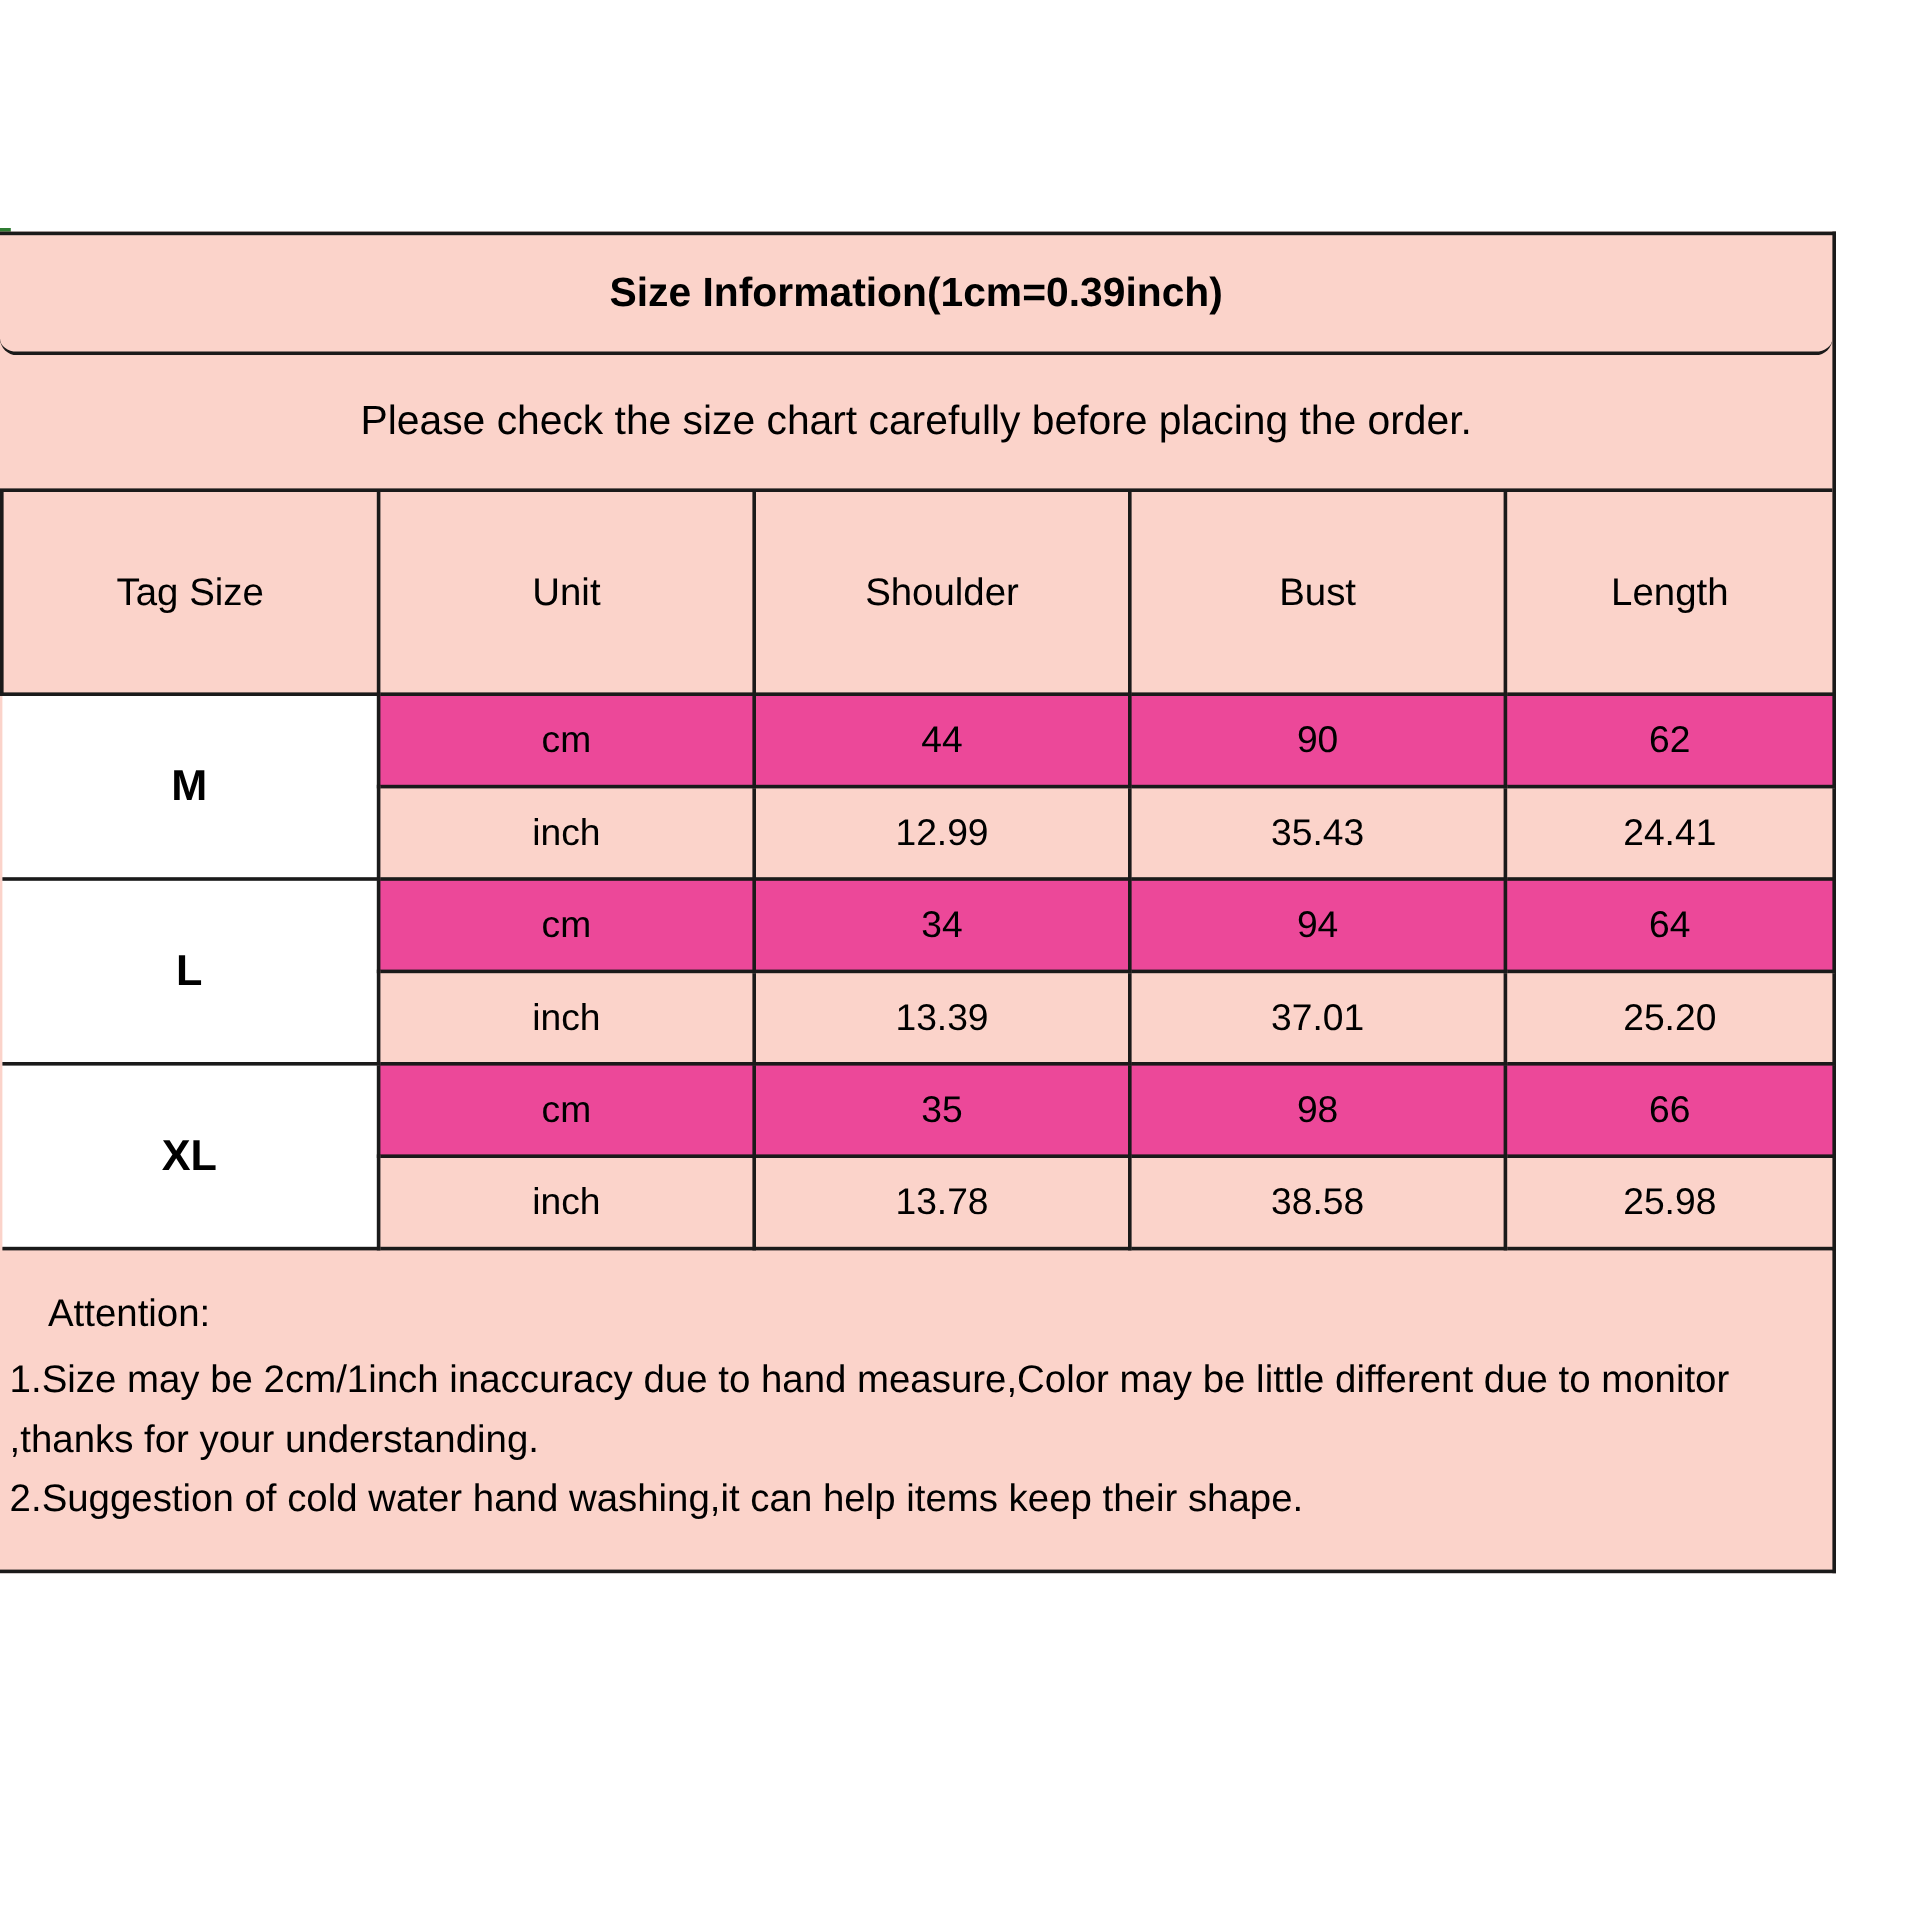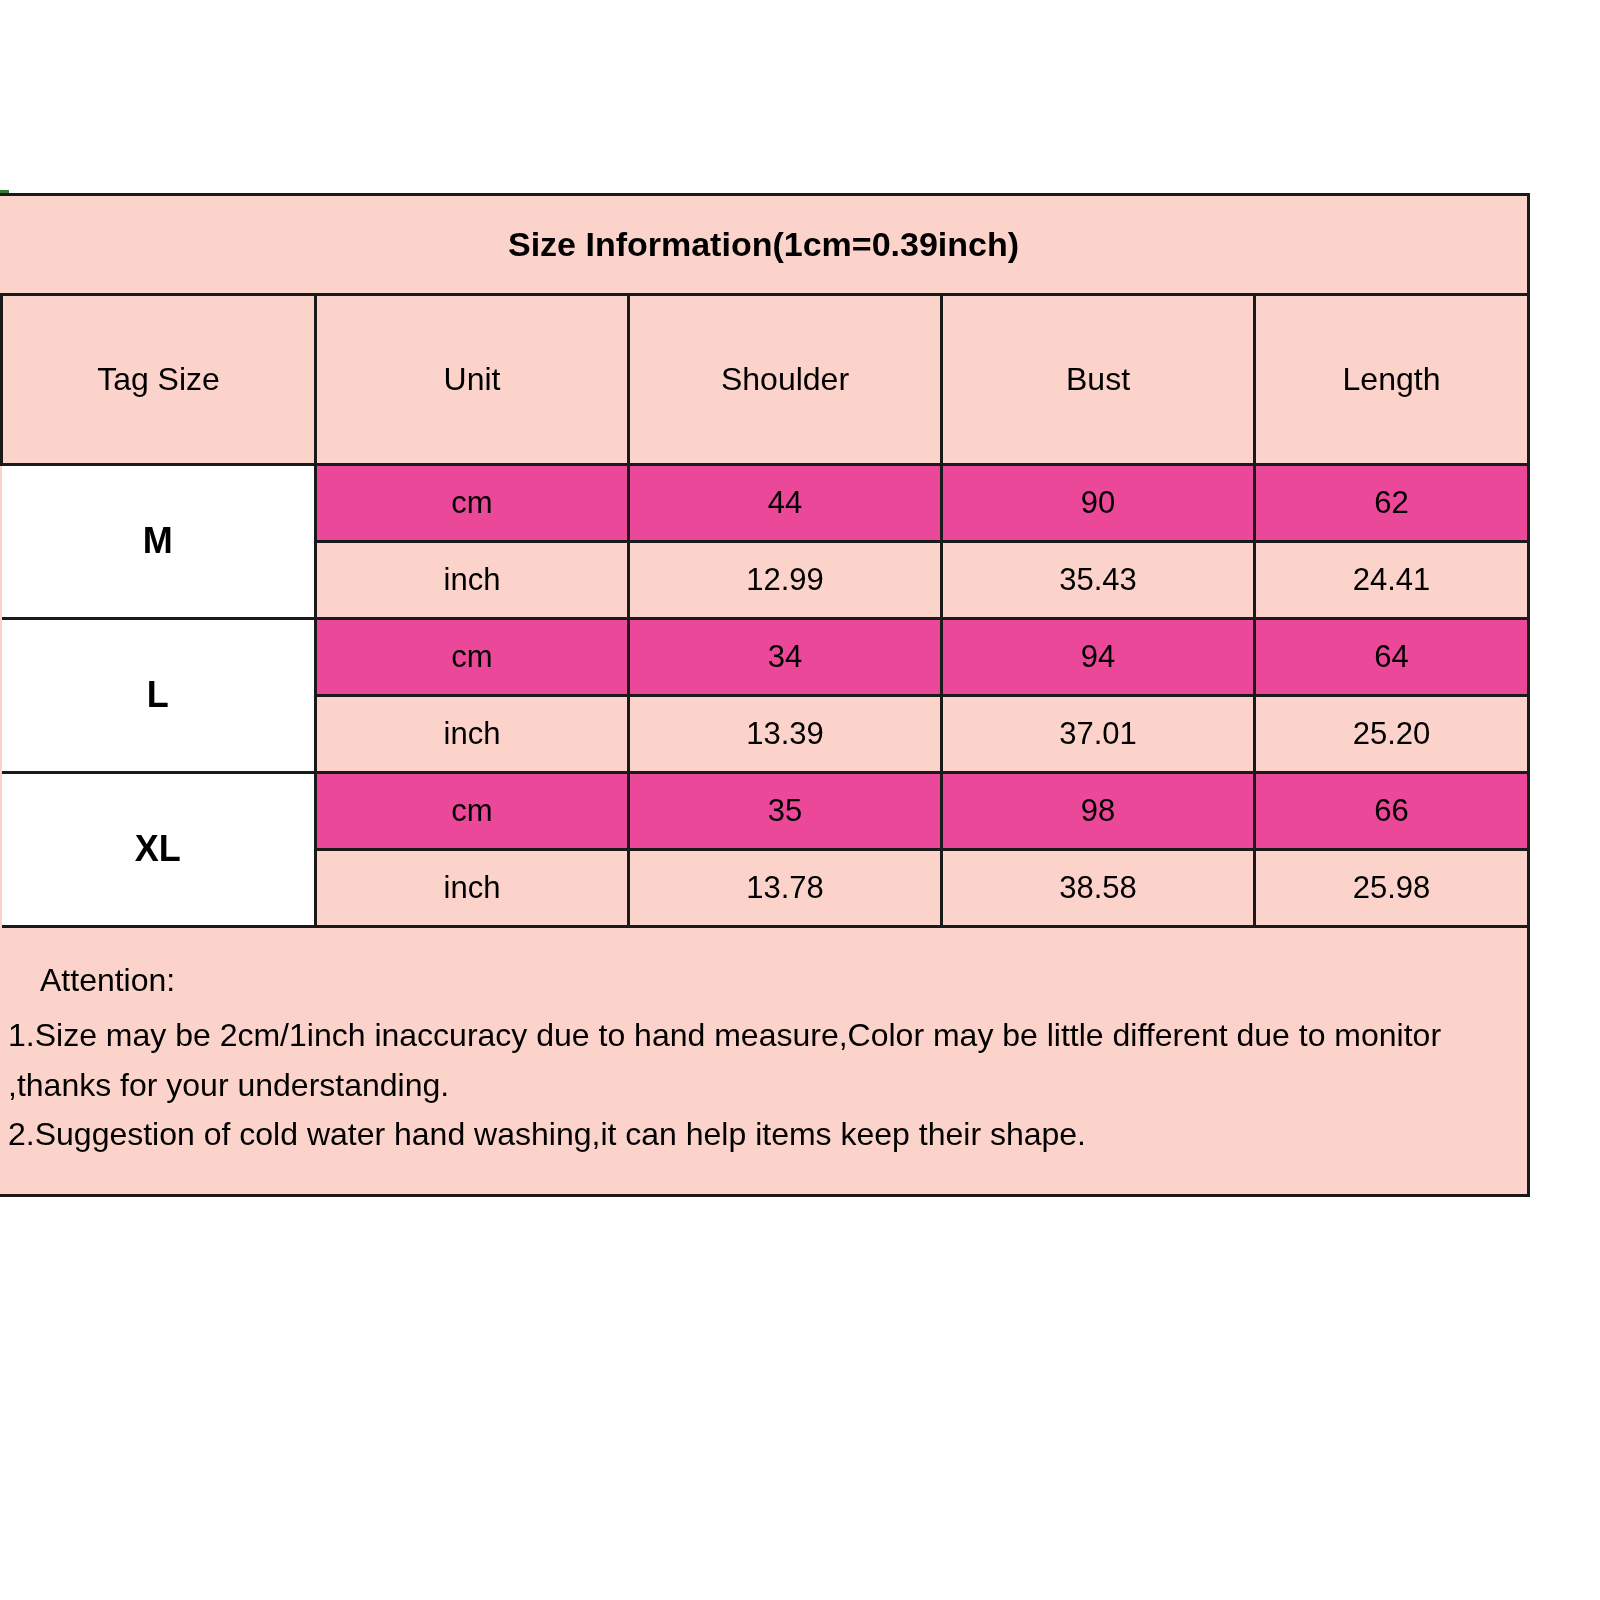--- a/index.html
+++ b/index.html
@@ -29,20 +29,21 @@
   }
 
   
   .title-row {
     height: 100px;
     border-bottom: 3px solid #1a1a1a;
     display: flex;
     align-items: center;
     justify-content: center;
     box-sizing: border-box;
+    border-radius: 14px;
   }
   .title-row .title-text {
     font-size: 34px;
     font-weight: bold;
     letter-spacing: 0px;
   }
   .subtitle-row {
     height: 114px;
     border-bottom: 3px solid #1a1a1a;
     display: flex;
@@ -129,20 +130,23 @@
 <body>
 
 <div class="corner-speck"></div>
 
 <div class="sheet">
 
   <div class="title-row">
     <span class="title-text">Size Information(1cm=0.39inch)</span>
   </div>
 
+  <div class="subtitle-row">
+    <span class="subtitle-text">Please check the size chart carefully before placing the order.</span>
+  </div>
 
   <table class="size-table">
     <colgroup>
       <col class="c-tag">
         <col class="c-unit">
         <col class="c-sh">
         <col class="c-bust">
         <col class="c-len">
     </colgroup>
     <thead>

